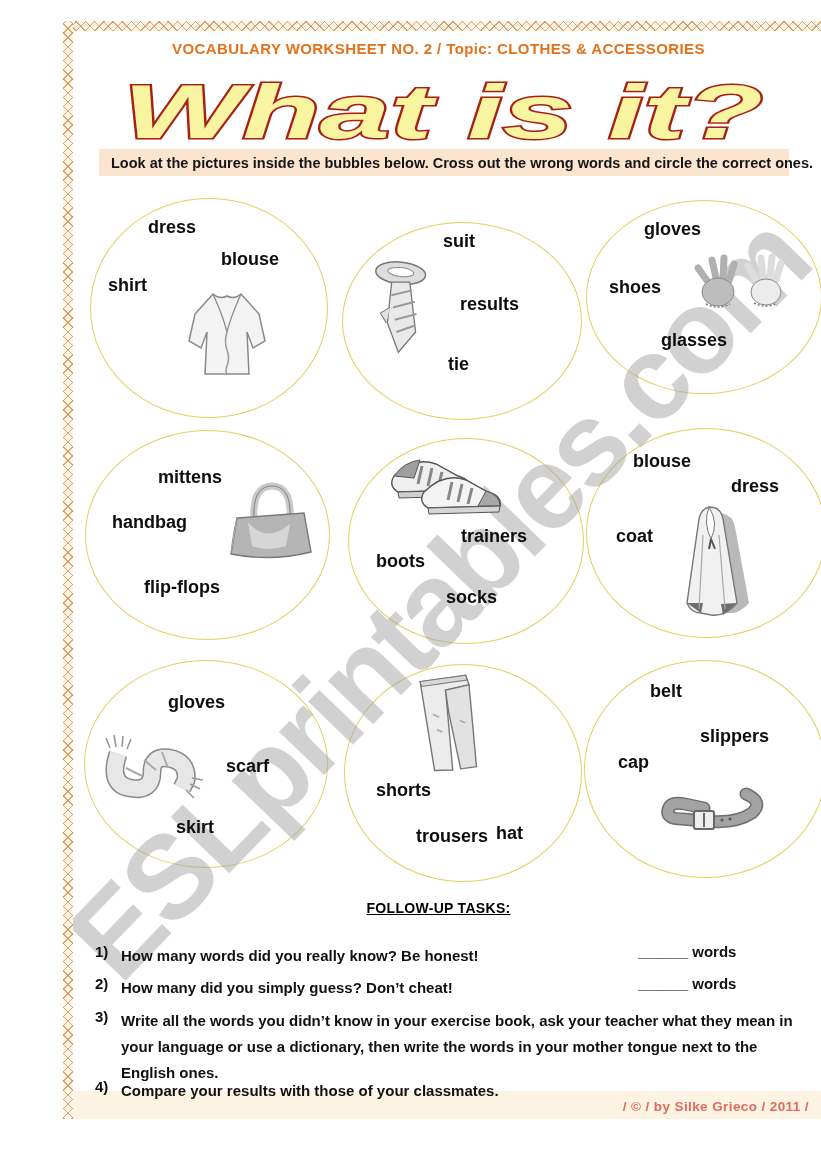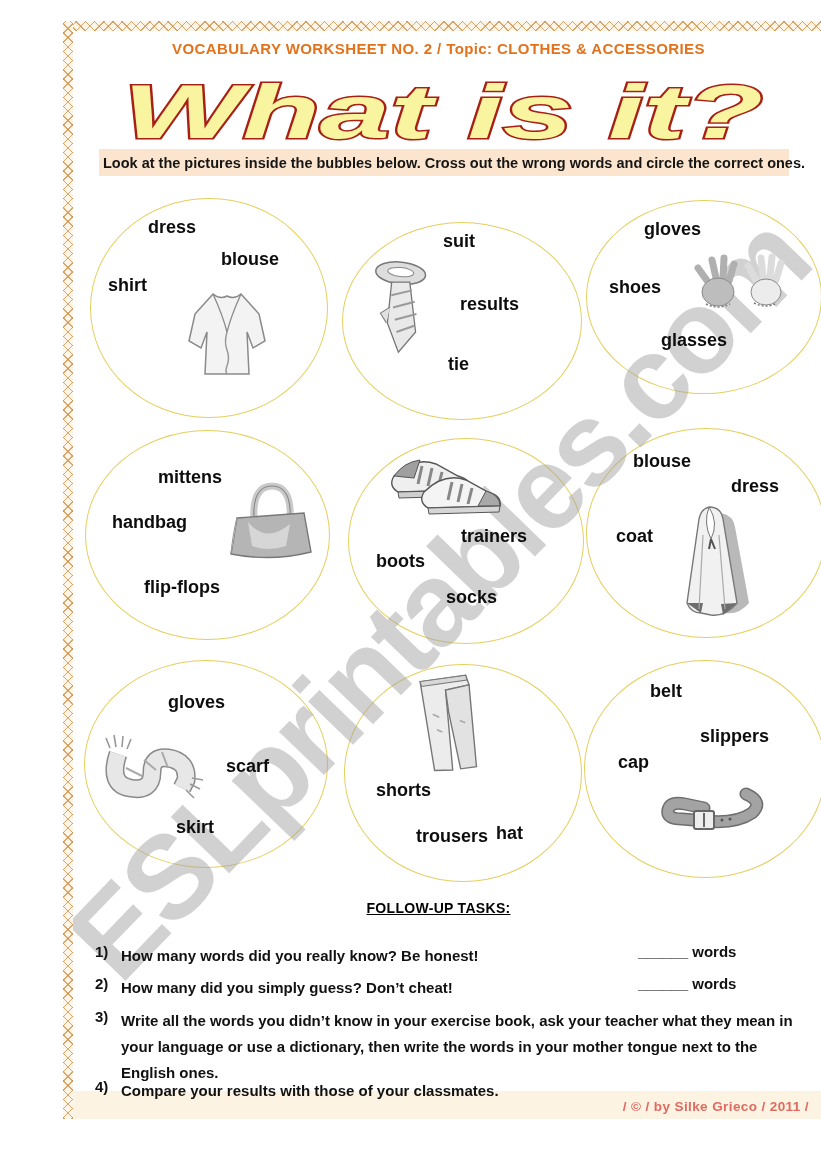--- a/index.html
+++ b/index.html
@@ -16,21 +16,21 @@
   #b-bottom{left:35px;top:1129px;width:771px;height:11px;}
   #b-left{left:35px;top:21px;width:10px;height:1119px;}
   #b-right{left:796px;top:21px;width:10px;height:1119px;}
 
   
   .header-line{position:absolute;left:45px;top:40px;width:731px;text-align:center;
     color:#E2731C;font-weight:bold;font-size:15px;letter-spacing:.4px;z-index:5;}
   #title-svg{position:absolute;left:70px;top:66px;z-index:5;}
   .instruction-bar{position:absolute;left:71px;top:149px;width:690px;height:27px;
     background:#FBE5CF;z-index:5;display:flex;align-items:center;}
-  .instruction-bar span{font-weight:bold;font-size:14.5px;color:#151515;padding-left:4px;white-space:nowrap;}
+  .instruction-bar span{font-weight:bold;font-size:14.5px;color:#151515;padding-left:12px;white-space:nowrap;}
 
   
   .watermark{position:absolute;left:-150px;top:530px;width:1120px;text-align:center;
     transform:rotate(-46deg);transform-origin:center;
     font-weight:bold;font-size:118px;letter-spacing:-4px;color:rgba(158,158,158,.48);
     white-space:nowrap;z-index:2;pointer-events:none;}
 
   
   .bubble{position:absolute;border:1.4px solid #E4CF5F;border-radius:50%;z-index:1;background:transparent;}
   .word{position:absolute;font-weight:bold;font-size:18px;color:#0d0d0d;white-space:nowrap;z-index:4;}

